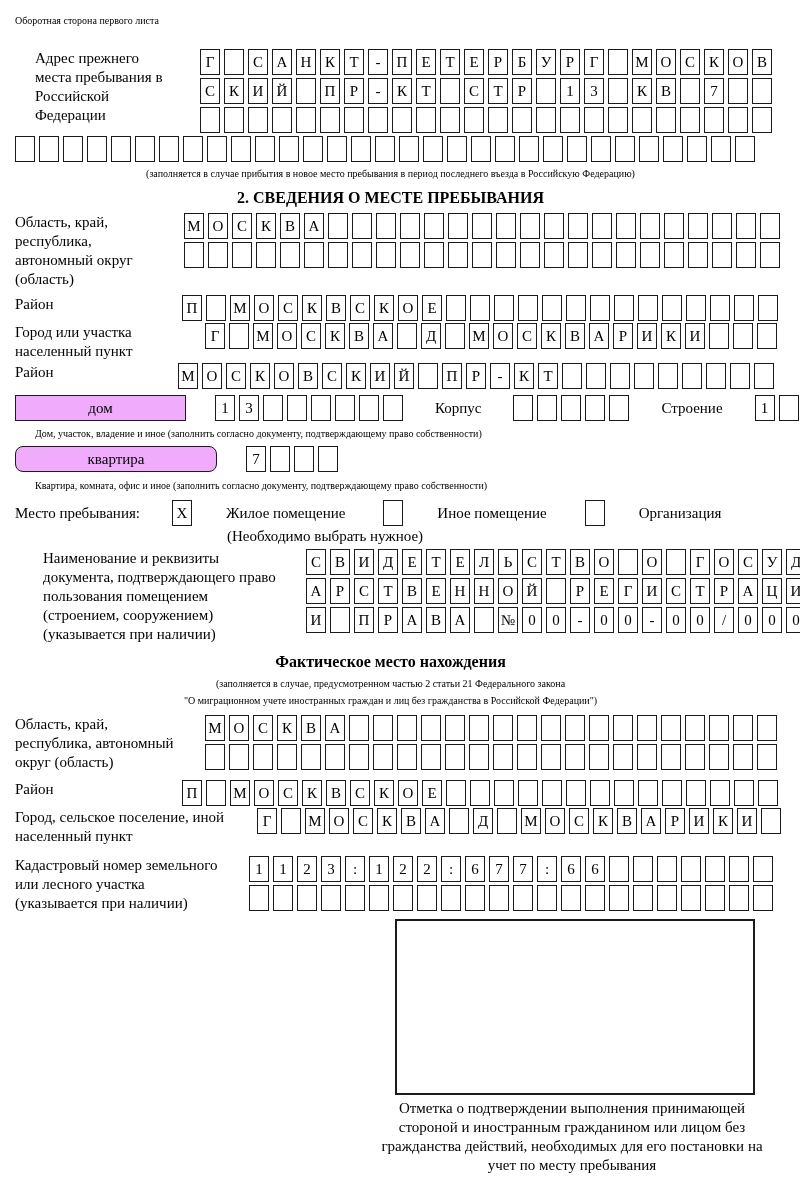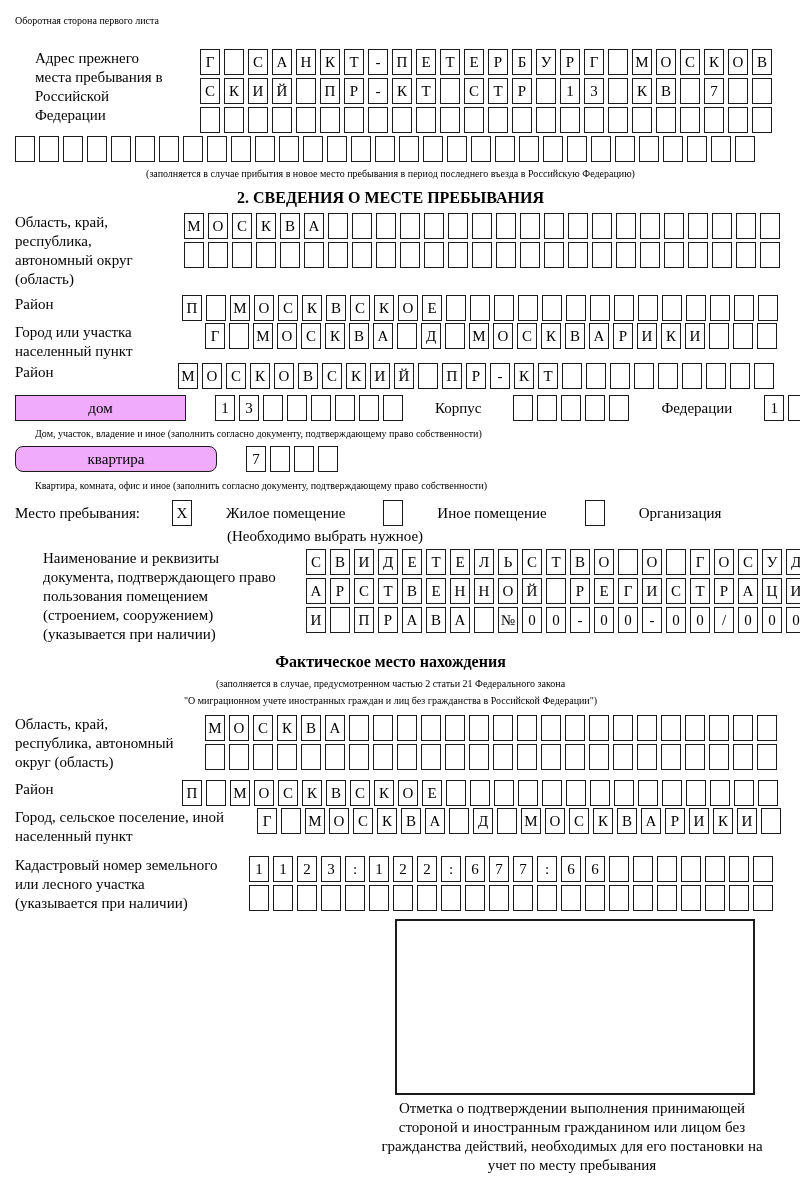--- a/index.html
+++ b/index.html
@@ -366,21 +366,21 @@
         <span class="cell"></span>
       </div>
     <div class="inline-lbl">Корпус</div>
     <div class="cells">
         <span class="cell"></span>
         <span class="cell"></span>
         <span class="cell"></span>
         <span class="cell"></span>
         <span class="cell"></span>
       </div>
-    <div class="inline-lbl">Федерации</div>
+    <div class="inline-lbl">Строение</div>
     <div class="cells">
         <span class="cell">1</span>
         <span class="cell"></span>
         <span class="cell"></span>
         <span class="cell"></span>
       </div>
   </div>
   <div class="cap house-cap">Дом, участок, владение и иное (заполнить согласно документу, подтверждающему право собственности)</div>
 
   <div class="row apt-row">

